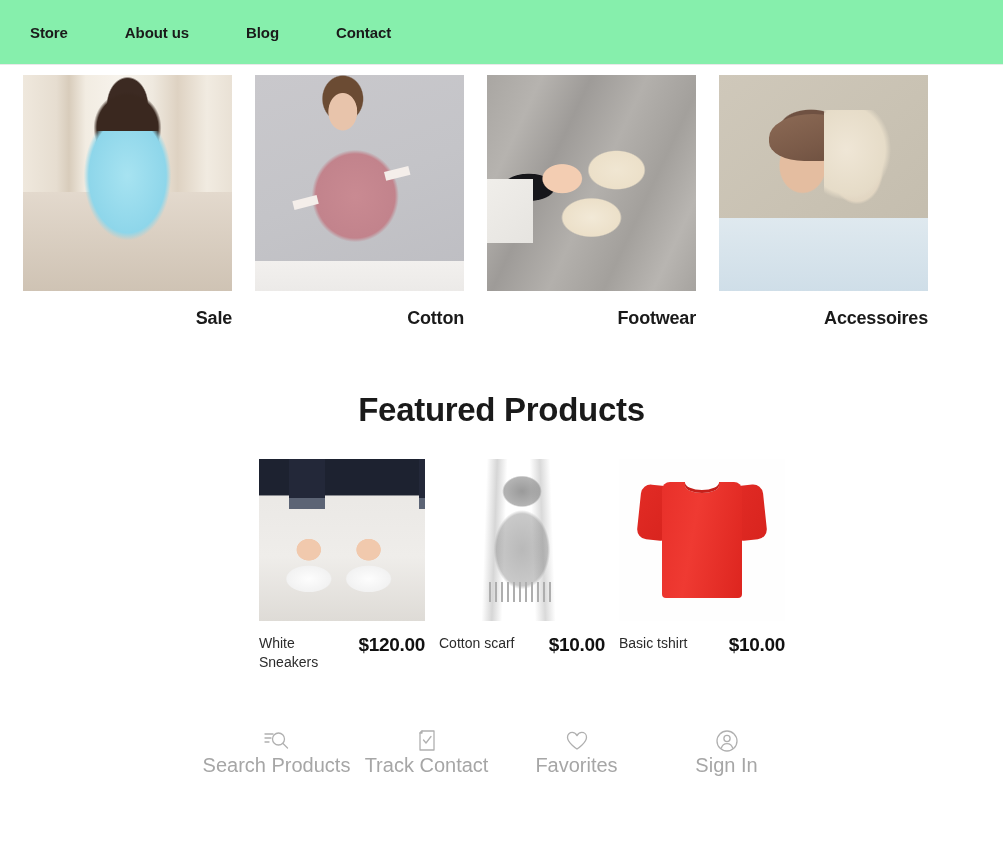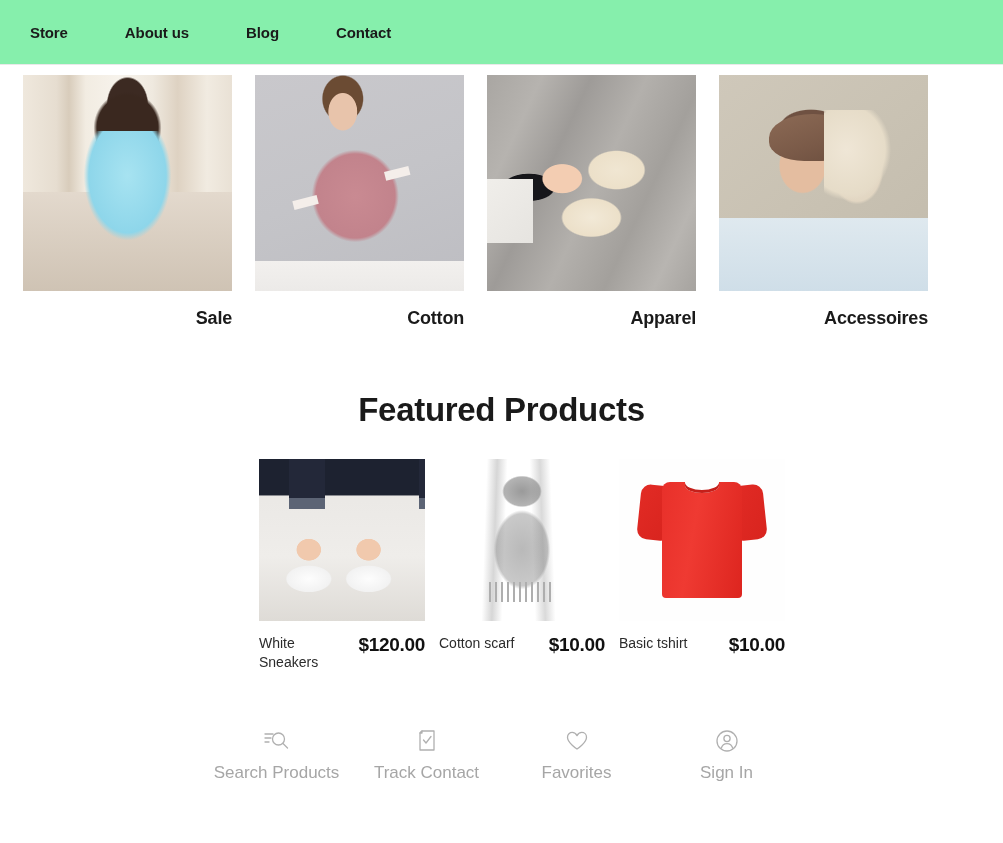--- a/index.html
+++ b/index.html
@@ -281,23 +281,22 @@
     cursor: pointer;
     color: #a6a6a6;
   }
   .tool-icon {
     height: 26px;
     display: flex;
     align-items: center;
     justify-content: center;
   }
   .tool-label {
-    font-size: 17px;
+    font-size: 20px;
     color: #a6a6a6;
-    margin-top: 9px;
     white-space: nowrap;
   }
 </style>
 </head>
 <body>
 
 <header class="site-header">
   <nav class="nav">
     <div class="nav-item">Store</div>
     <div class="nav-item">About us</div>
@@ -319,21 +318,21 @@
     <div class="cat-thumb">
       <div class="ph-apparel"></div>
     </div>
     <div class="cat-label">Cotton</div>
   </div>
 
   <div class="category">
     <div class="cat-thumb">
       <div class="ph-footwear"></div>
     </div>
-    <div class="cat-label">Apparel</div>
+    <div class="cat-label">Footwear</div>
   </div>
 
   <div class="category">
     <div class="cat-thumb">
       <div class="ph-access"></div>
     </div>
     <div class="cat-label">Accessoires</div>
   </div>
 
 </section>

